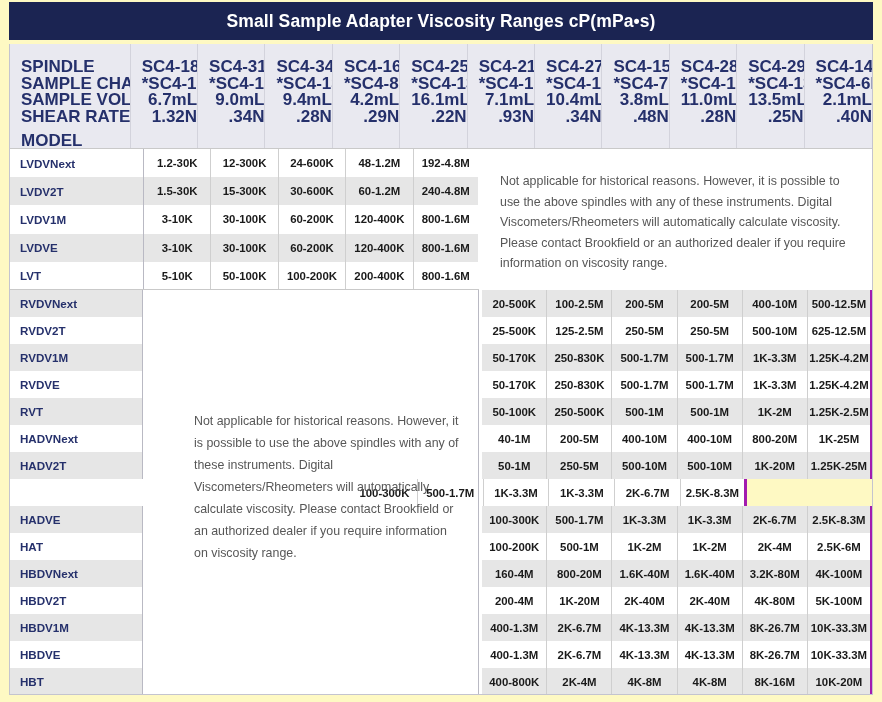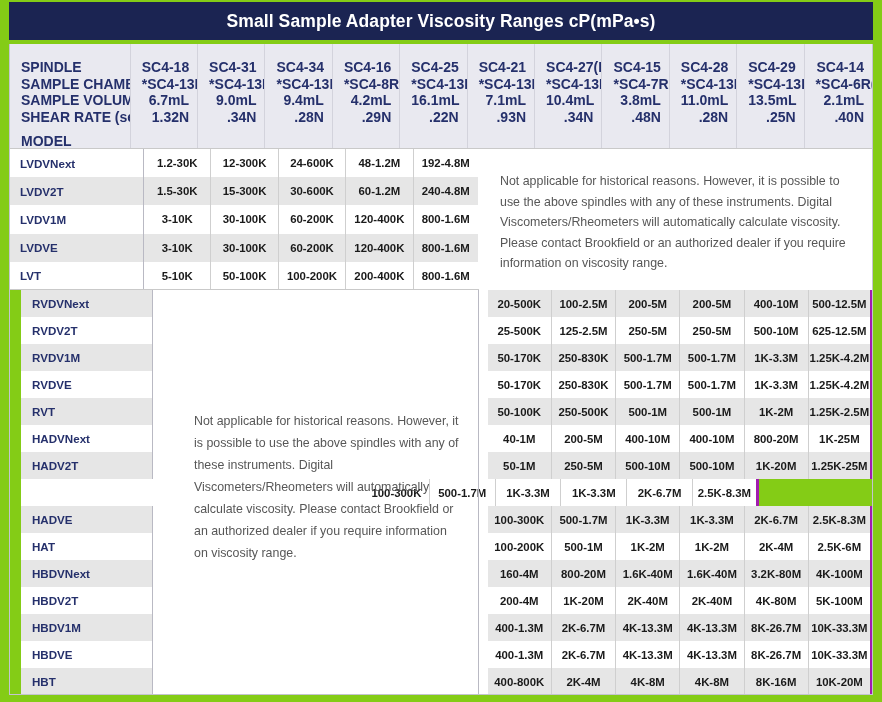--- a/index.html
+++ b/index.html
@@ -10,21 +10,21 @@
   body {
     font-family: "Liberation Sans", sans-serif;
     width: 882px;
     height: 702px;
     overflow: hidden;
   }
   #root {
     position: relative;
     width: 882px;
     height: 702px;
-    background: #84cc16;
+    background: #fef9c3;
   }
 
   
   .title-bar {
     position: absolute;
     left: 9px;
     top: 2px;
     width: 864px;
     height: 38px;
     background: #1b2452;
@@ -46,23 +46,23 @@
     height: 105px;
     background: #e9e9f0;
     box-sizing: border-box;
     border-left: 1px solid #c4c4cf;
     border-right: 1px solid #c4c4cf;
     display: flex;
   }
   .hdr-cell {
     box-sizing: border-box;
     border-right: 1px solid #d3d3dc;
-    padding: 15px 8px 0 11px;
+    padding: 15px 0 0 11px;
     color: #25306b;
-    font-size: 14px;
+    font-size: 17px;
     font-weight: bold;
     line-height: 16.6px;
     white-space: nowrap;
     overflow: hidden;
   }
   .hdr-cell:last-child { border-right: none; }
   .hdr-cell.labels { width: 135px; }
   .hdr-cell.spindle { width: 67.4px; }
   .hdr-cell .model-line { margin-top: 8px; }
 
@@ -136,21 +136,21 @@
   }
 
   
   .lower {
     position: absolute;
     left: 9px;
     top: 290px;
     width: 864px;
     height: 405px;
   }
-  .lower .row { height: 27px; margin-left: 12px; }
+  .lower .row { height: 27px; }
   .lower .cell-model {
     background: #ffffff;
   }
   .lower .row.alt .cell-model { background: #e6e6e6; }
   .lower .cell-val { width: 65.8px; }
 
   .mid-blank {
     box-sizing: border-box;
     width: 343px;
     height: 100%;

